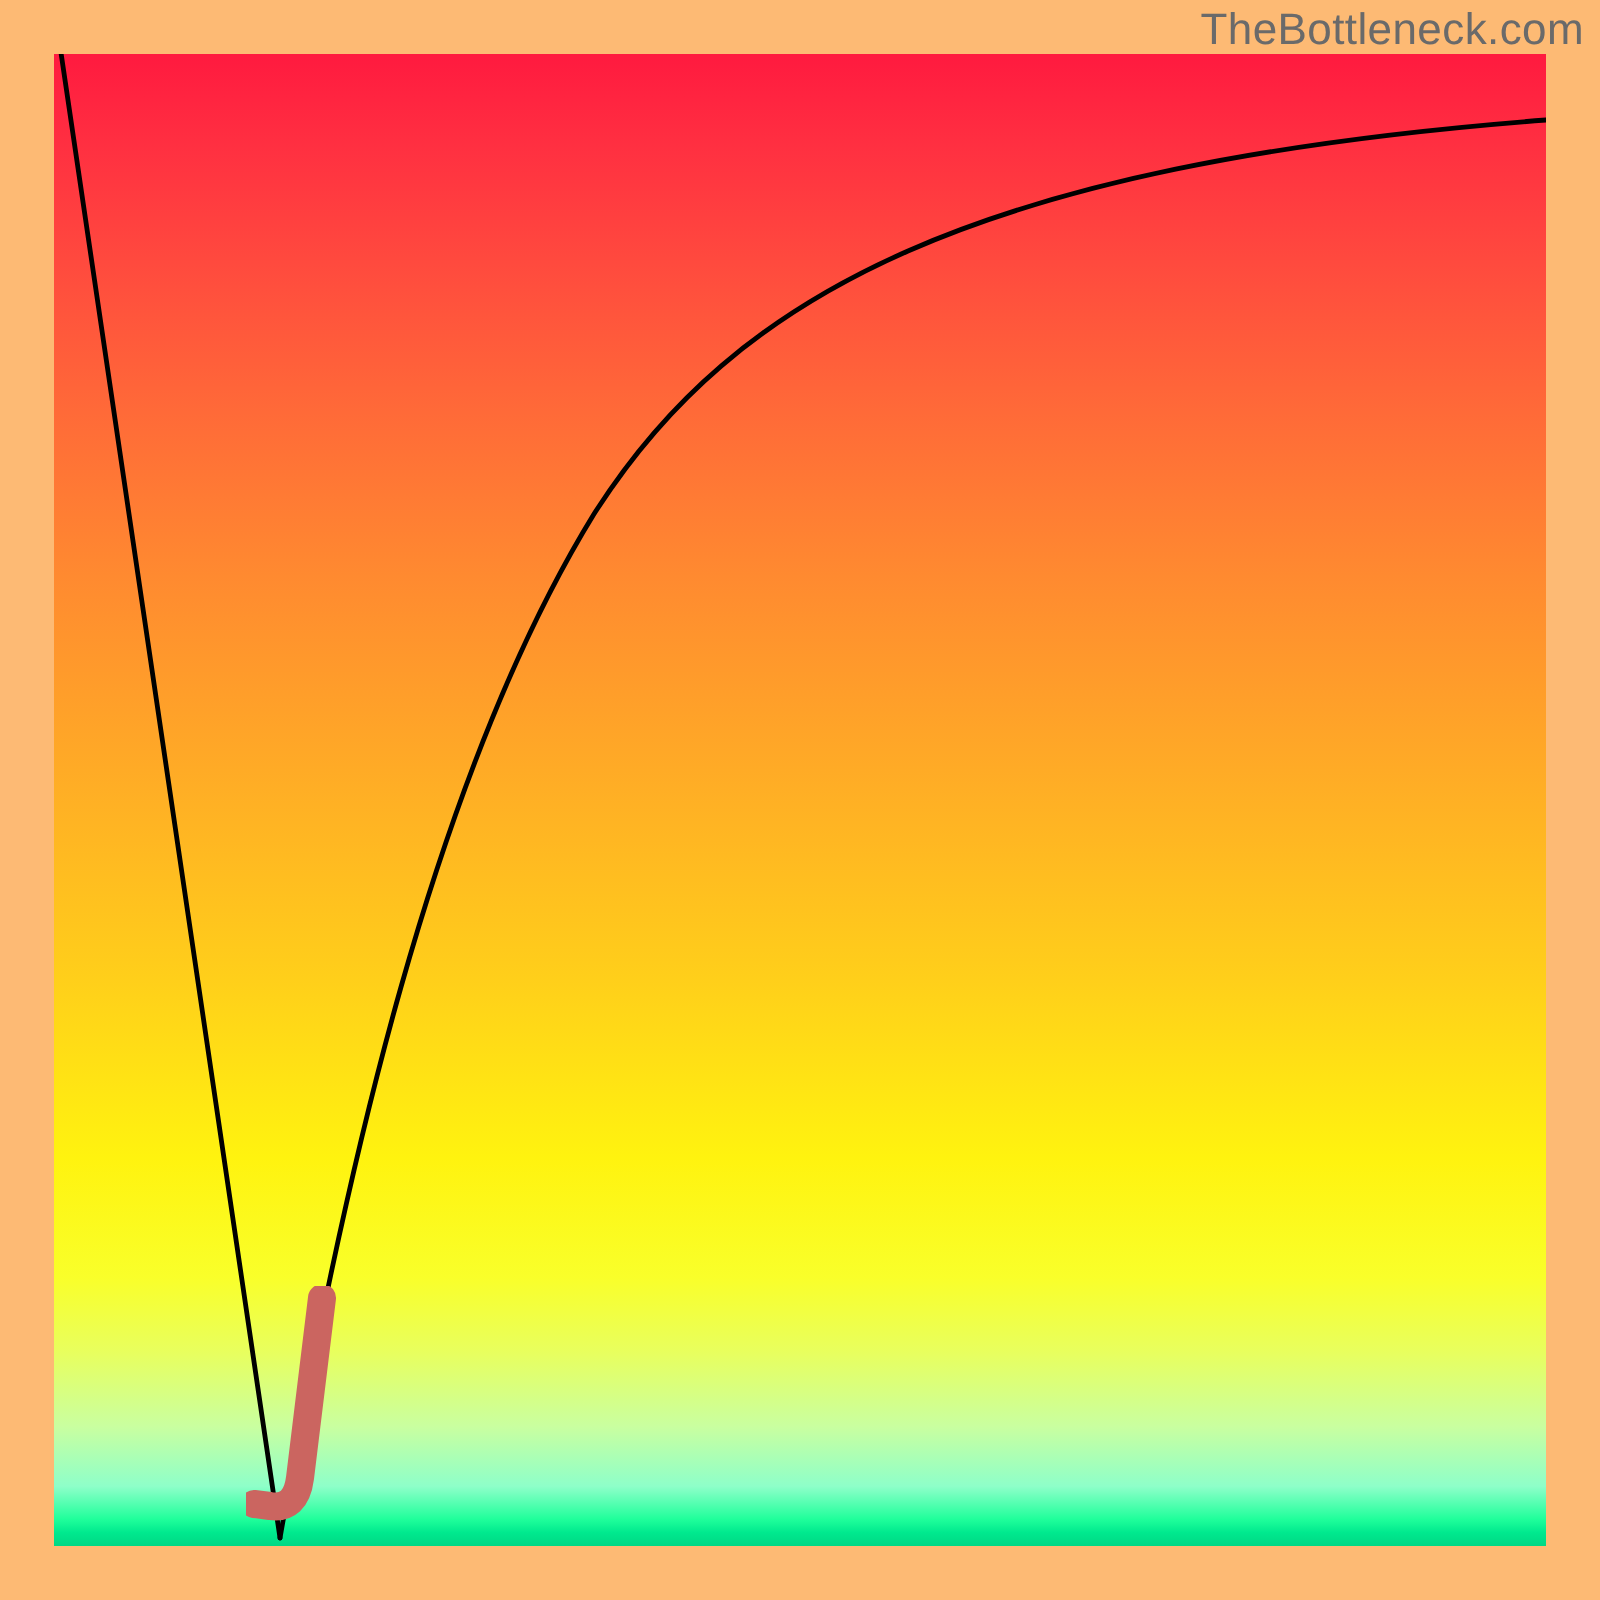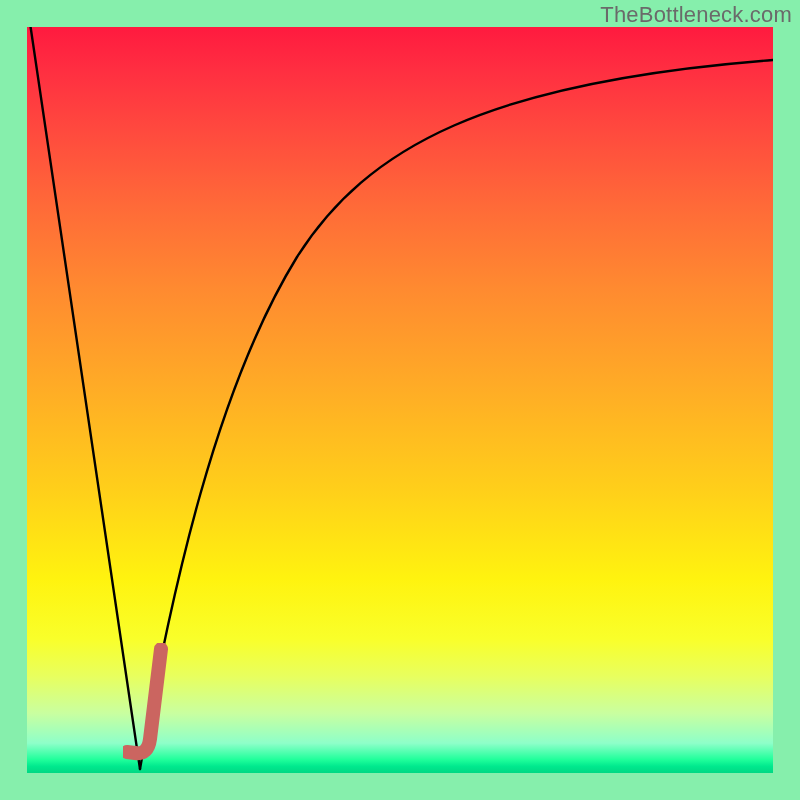--- a/index.html
+++ b/index.html
@@ -8,21 +8,21 @@
     width: 800px;
     height: 800px;
     background: #000;
     overflow: hidden;
     font-family: Arial, Helvetica, sans-serif;
   }
   .frame {
     position: relative;
     width: 800px;
     height: 800px;
-    background: #86efac;
+    background: #fdba74;
   }
   .watermark {
     position: absolute;
     top: 2px;
     right: 8px;
     color: #6a6a6a;
     font-size: 22px;
     letter-spacing: 0.2px;
     z-index: 20;
   }

